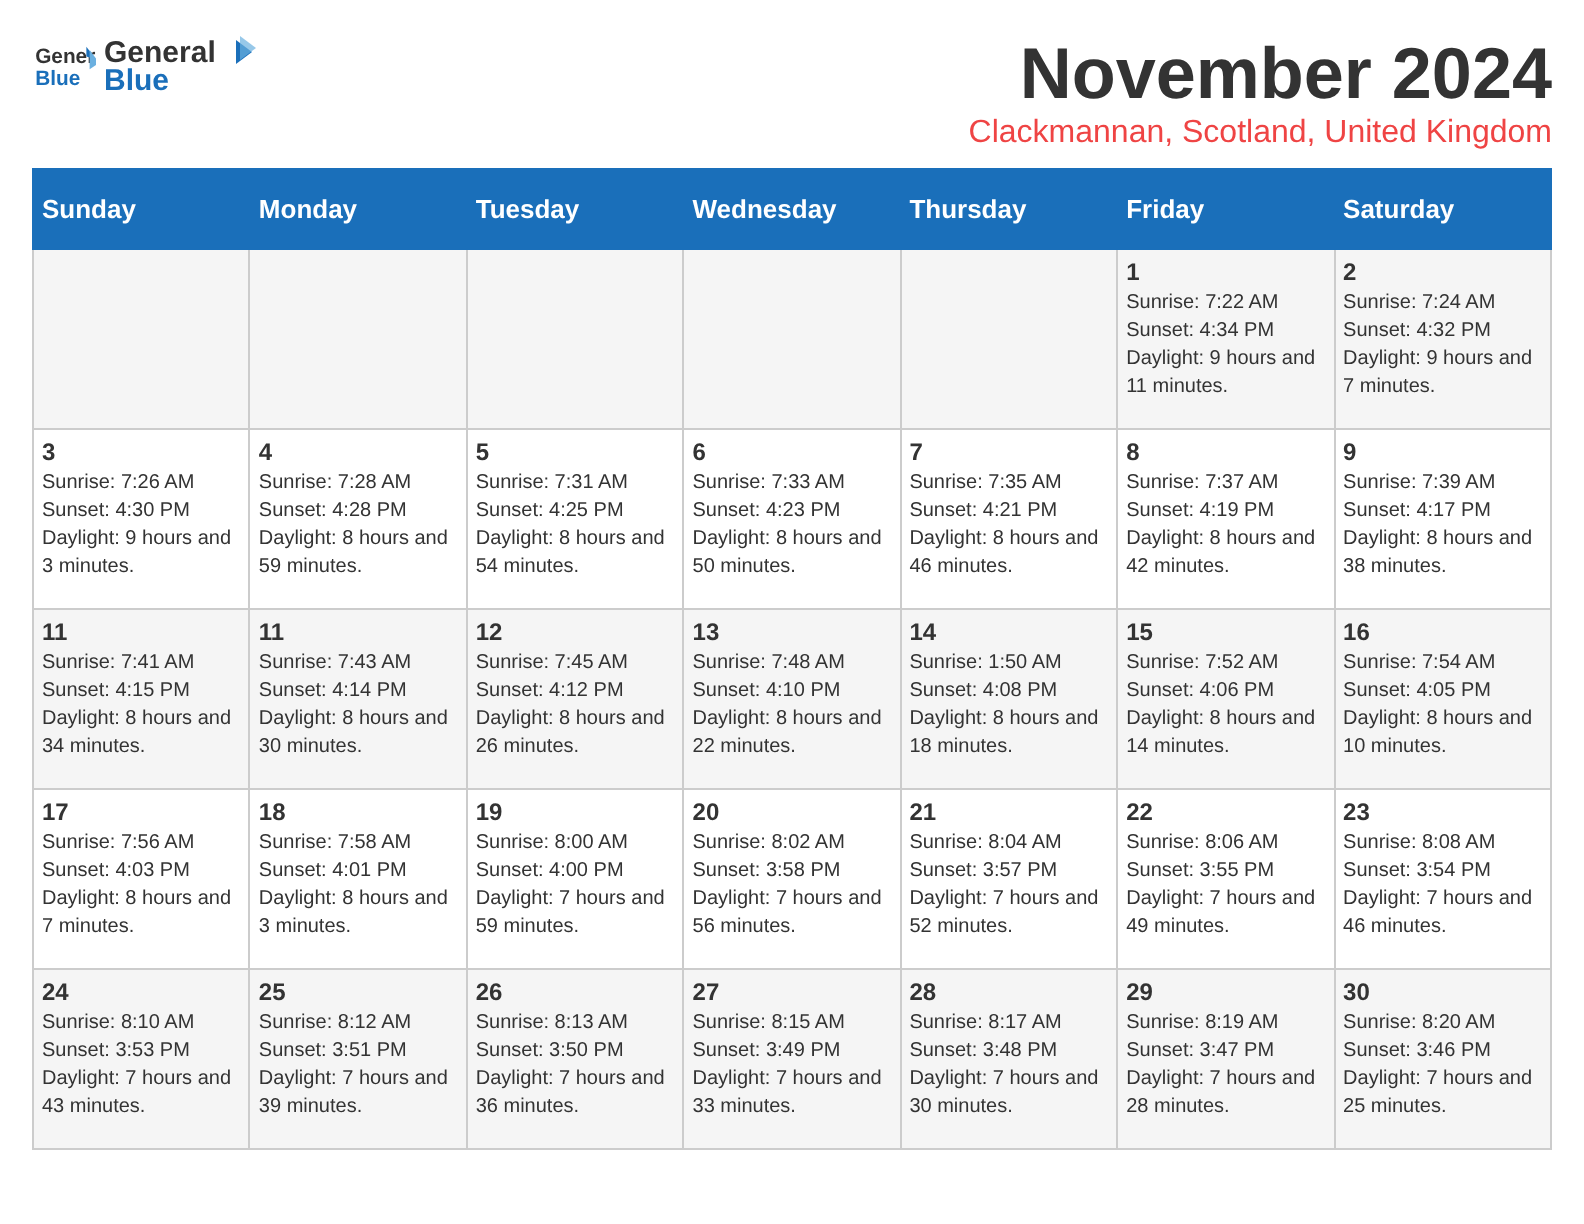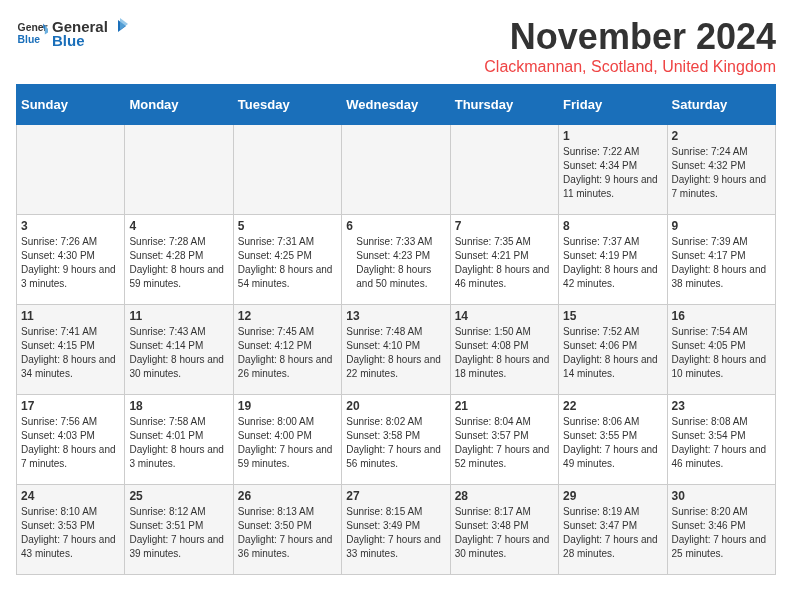--- a/index.html
+++ b/index.html
@@ -145,21 +145,21 @@
 Daylight: 8 hours and 59 minutes.</div>
         </td>
         <td>
           <span class="day-num">5</span>
           <div class="day-info" style="white-space: pre-line;">Sunrise: 7:31 AM
 Sunset: 4:25 PM
 Daylight: 8 hours and 54 minutes.</div>
         </td>
         <td>
           <span class="day-num">6</span>
-          <div class="day-info" style="white-space: pre-line; margin-left: 10px;">Sunrise: 7:33 AM
+          <div class="day-info" style="white-space: pre-line;">Sunrise: 7:33 AM
 Sunset: 4:23 PM
 Daylight: 8 hours and 50 minutes.</div>
         </td>
         <td>
           <span class="day-num">7</span>
           <div class="day-info" style="white-space: pre-line;">Sunrise: 7:35 AM
 Sunset: 4:21 PM
 Daylight: 8 hours and 46 minutes.</div>
         </td>
         <td>

